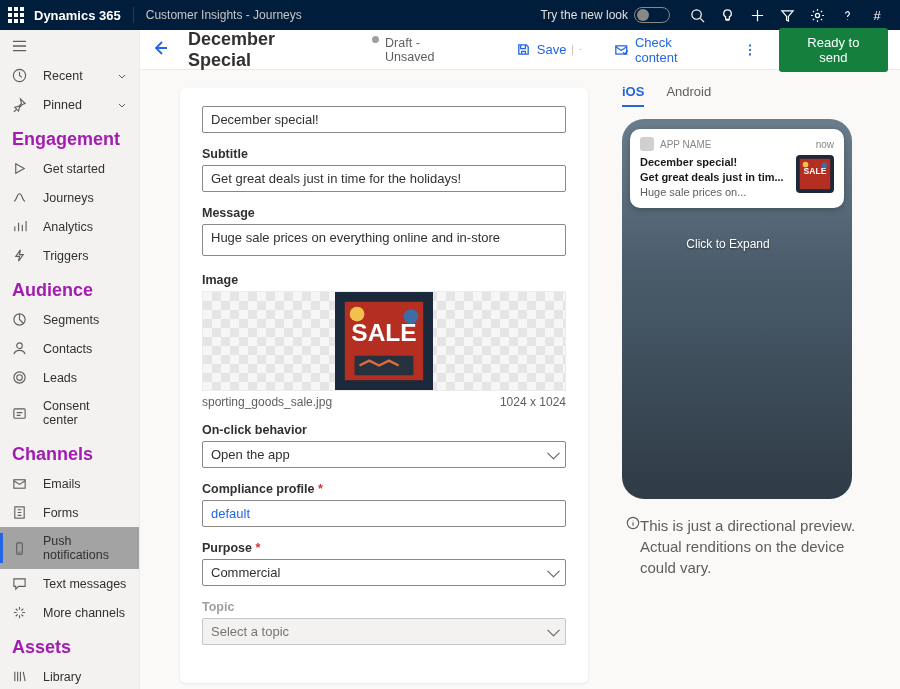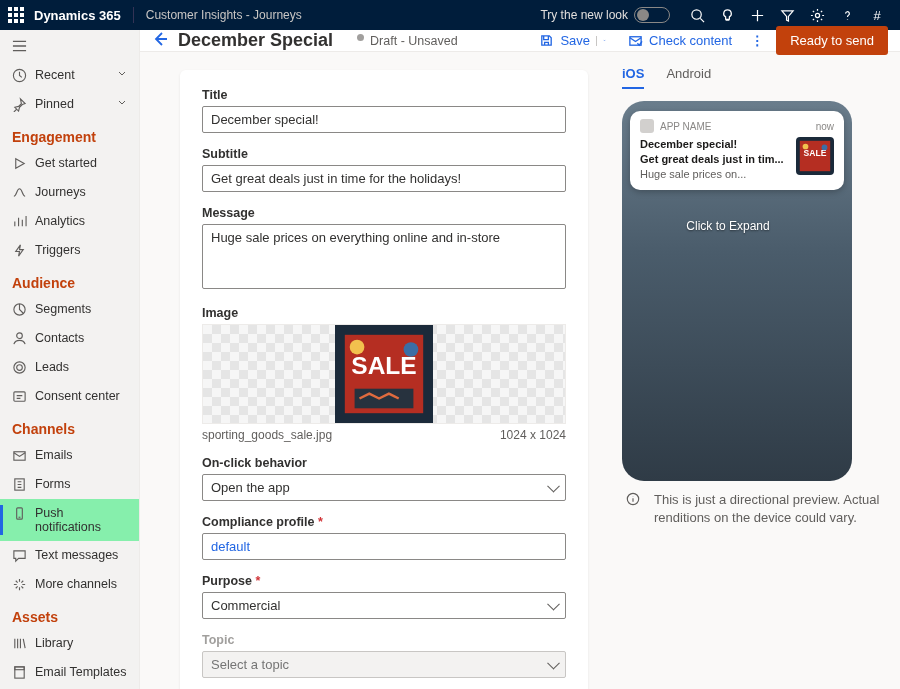--- a/index.html
+++ b/index.html
@@ -16,52 +16,52 @@
   .toggle{width:36px;height:16px;border:1px solid #8a8886;border-radius:10px;position:relative;margin-right:12px}
   .toggle::after{content:"";position:absolute;left:2px;top:1px;width:12px;height:12px;border-radius:50%;background:#8a8886}
   .topicons{display:flex;gap:0}
   .topicons .ti{width:30px;height:30px;display:flex;align-items:center;justify-content:center;color:#fff;cursor:pointer}
   .ti svg{width:15px;height:15px;stroke:#fff;fill:none;stroke-width:1.3}
   
   .shell{display:flex;height:659px}
   .nav{width:140px;background:#f3f2f1;border-right:1px solid #edebe9;display:flex;flex-direction:column;padding-top:4px;font-size:12.5px;color:#323130}
   .nav .ham{padding:6px 12px}
   .nav .ham svg{width:15px;height:12px;stroke:#605e5c;stroke-width:1.4}
-  .nav-item{display:flex;gap:8px;padding:7px 12px;cursor:pointer;position:relative}
-  .nav-item.sel{background:#86efac}
+  .nav-item{display:flex;align-items:center;gap:16px;padding:7px 12px;cursor:pointer;position:relative}
+  .nav-item.sel{background:#a3a3a3}
   .nav-item.sel::before{content:"";position:absolute;left:0;top:6px;bottom:6px;width:3px;background:#2266e3}
   .nav-item .chev{margin-left:auto;width:10px;height:10px}
-  .nav-sec{padding:10px 12px 4px;font-weight:600;font-size:14px;color:#c2410c}
+  .nav-sec{padding:10px 12px 4px;font-weight:600;font-size:18px;color:#a21caf}
   .nav .ic{width:15px;height:15px;flex:0 0 15px}
   .nav .ic svg{width:15px;height:15px;stroke:#605e5c;fill:none;stroke-width:1.2}
   
   .main{flex:1;display:flex;flex-direction:column}
-  .cmdbar{height:22px;background:#fff;border-bottom:1px solid #edebe9;display:flex;align-items:center;padding:0 12px;gap:10px}
+  .cmdbar{height:40px;background:#fff;border-bottom:1px solid #edebe9;display:flex;align-items:center;padding:0 12px;gap:20px}
   .back svg{width:16px;height:16px;stroke:#2266e3;stroke-width:1.8;fill:none}
   .pgtitle{font-size:18px;font-weight:600}
   .status{display:flex;gap:6px;margin-left:14px;color:#605e5c;font-size:12.5px}
   .status .dot{width:7px;height:7px;border-radius:50%;background:#a19f9d}
   .cmdbar .spacer{flex:1}
   .cmd{display:flex;align-items:center;gap:6px;color:#2266e3;font-size:13px;cursor:pointer;padding:4px 6px}
   .cmd svg{width:15px;height:15px;stroke:#2266e3;fill:none;stroke-width:1.4}
   .cmd .dd{width:10px;height:10px;border-left:1px solid #c8c6c4;padding-left:6px;display:flex;align-items:center}
   .vmore{width:18px;text-align:center;color:#2266e3;font-weight:700;cursor:pointer}
-  .ready{background:#c2410c;color:#fff;border:none;border-radius:3px;padding:7px 14px;font-size:13px;cursor:pointer}
+  .ready{background:#15803d;color:#fff;border:none;border-radius:3px;padding:7px 14px;font-size:13px;cursor:pointer}
   
   .content{flex:1;display:flex;overflow:hidden}
   .formcol{flex:1;padding:18px 22px 18px 40px;overflow:auto}
   .card{background:#fff;border-radius:6px;box-shadow:0 1px 3px rgba(0,0,0,.08);padding:18px 22px 24px;max-width:420px;margin-left:auto;margin-right:0}
   .fld{margin-bottom:14px}
   .fld label{display:block;font-weight:600;font-size:12.5px;margin-bottom:4px}
   .req::after{content:" *";color:#d13438}
   .fld input,.fld textarea,.fld select{width:100%;border:1px solid #8a8886;border-radius:2px;padding:5px 8px;font-size:13px;font-family:inherit;color:#323130;background:#fff}
   .fld select{appearance:none;background:linear-gradient(#fff,#fff);position:relative}
   .selwrap{position:relative}
   .selwrap::after{content:"";position:absolute;right:8px;top:50%;width:8px;height:8px;border-right:1px solid #605e5c;border-bottom:1px solid #605e5c;transform:translateY(-70%) rotate(45deg);pointer-events:none}
-  .fld textarea{height:65px;resize:none}
+  .fld textarea{height:32px;resize:none}
   .cp input{color:#2266e3}
   .disabled input,.disabled select,.disabled label{color:#a19f9d}
   .disabled input{background:#f3f2f1;border-color:#c8c6c4}
   
   .imgwrap{height:100px;background:repeating-conic-gradient(#e5e5e5 0 25%,#f6f6f6 0 50%) 0 0/18px 18px;display:flex;justify-content:center;border:1px solid #edebe9}
   .thumb{width:100px;height:100%;position:relative;overflow:hidden}
   .thumb svg{width:100%;height:100%}
   .imgmeta{display:flex;justify-content:space-between;font-size:12px;color:#605e5c;margin-top:4px}
   
   .prev{width:290px;padding:14px 12px 10px;display:flex;flex-direction:column;align-items:flex-start}
@@ -75,21 +75,21 @@
   .nhead .aico{width:14px;height:14px;background:#d2d0ce;border-radius:3px}
   .nhead .now{margin-left:auto}
   .nbody{display:flex;gap:8px}
   .ntext{flex:1;font-size:11px;line-height:1.35}
   .ntext .t1{font-weight:700;color:#1b1a19}
   .ntext .t2{font-weight:700;color:#1b1a19;white-space:nowrap;overflow:hidden;text-overflow:ellipsis}
   .ntext .t3{color:#605e5c}
   .nimg{width:38px;height:38px;border-radius:4px;overflow:hidden}
   .nimg svg{width:100%;height:100%}
   .expand{position:absolute;top:118px;left:0;right:18px;text-align:center;color:#fff;font-size:12px;text-shadow:0 1px 2px rgba(0,0,0,.5)}
-  .pfoot{display:flex;gap:14px;font-size:13px;color:#605e5c;margin-top:10px;line-height:1.4;padding:0 4px}
+  .pfoot{display:flex;gap:0;font-size:15px;color:#605e5c;margin-top:16px;line-height:1.4;padding:0 4px}
   .pfoot svg{width:14px;height:14px;flex:0 0 14px;stroke:#605e5c;fill:none;stroke-width:1.3;margin-top:1px}
   ::-webkit-scrollbar{width:0}
 </style>
 </head>
 <body>
 
 <div class="topbar">
   <div class="waffle">
       <span></span>
       <span></span>
@@ -317,21 +317,21 @@
         <span>Check content</span>
       </div>
       <div class="vmore">⋮</div>
       <button class="ready">Ready to send</button>
     </div>
 
     <div class="content">
       <div class="formcol">
         <div class="card">
 
-          <div class="fld"><label>Title</label>
+          <div class="fld">
             <input value="December special!" style=""></div>
 
           <div class="fld"><label>Subtitle</label>
             <input value="Get great deals just in time for the holidays!" style=""></div>
 
           <div class="fld"><label>Message</label>
             <textarea style="">Huge sale prices on everything online and in-store</textarea></div>
 
           <div class="fld">
               <label>Image</label>

